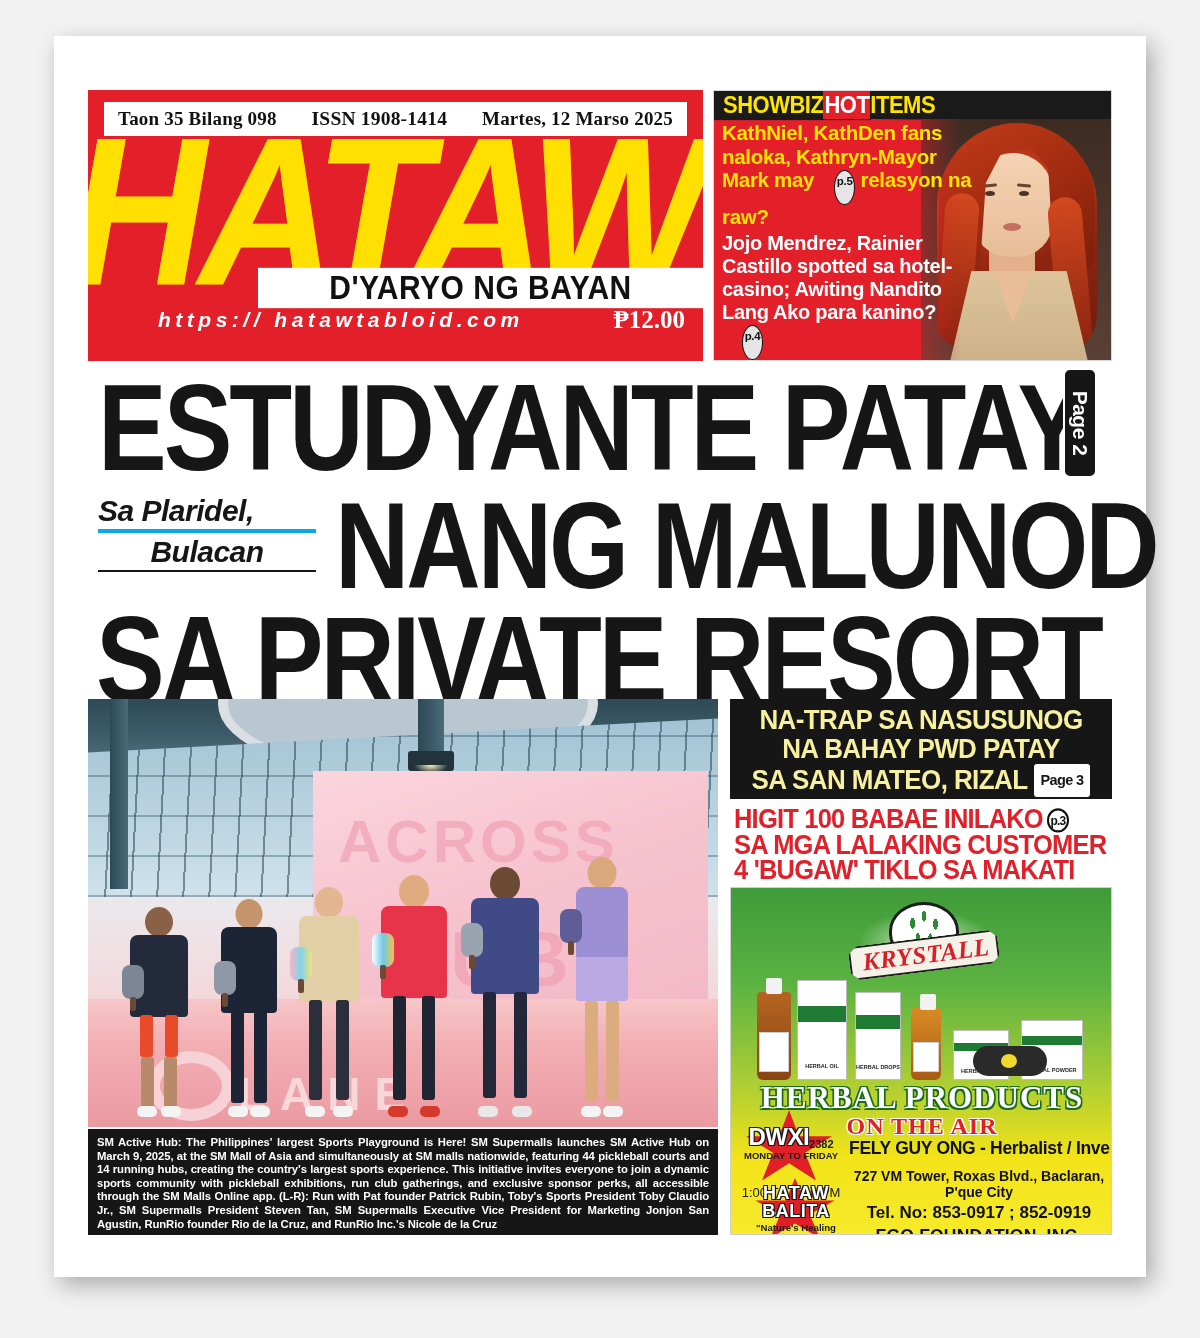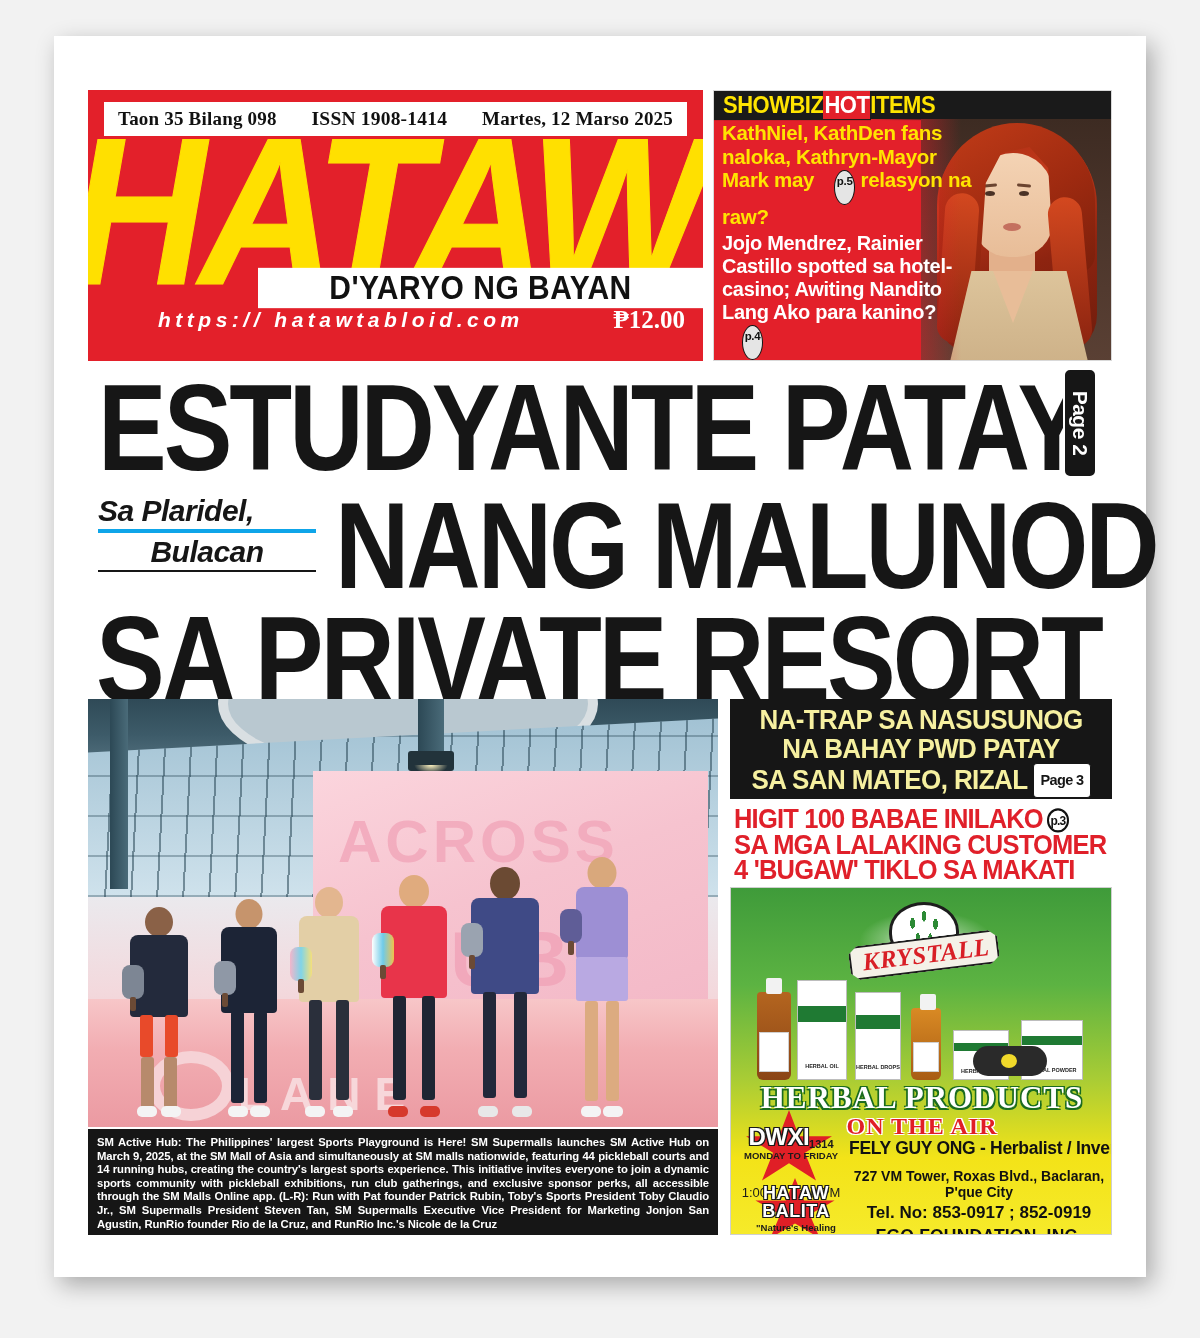--- a/index.html
+++ b/index.html
@@ -680,21 +680,21 @@
         </div>
         <div class="ad-tool"></div>
       </div>
 
       <div class="ad-hp">HERBAL PRODUCTS</div>
       <div class="ad-ota">ON THE AIR</div>
 
       <div class="star s1"></div>
       <div class="dwxi-blk">
         <div>
-          <span class="dwxi-name">DWXI</span><span class="dwxi-num">1314</span>
+          <span class="dwxi-name">DWXI</span><span class="dwxi-num">2382</span>
         </div>
         <div class="dwxi-days">MONDAY TO FRIDAY</div>
         <div class="dwxi-time">1:00 TO 2:00 PM</div>
       </div>
 
       <div class="star s2"></div>
       <div class="hb-blk">
         <div class="hb-1">HATAW</div>
         <div class="hb-2">BALITA</div>
         <div class="hb-tag">"Nature's Healing Column"</div>

